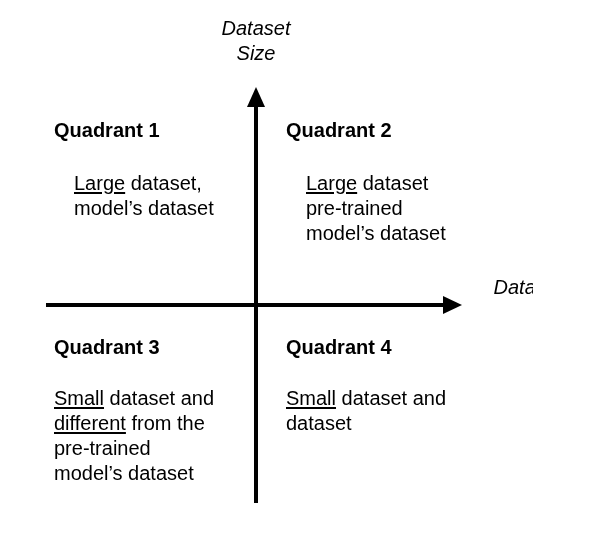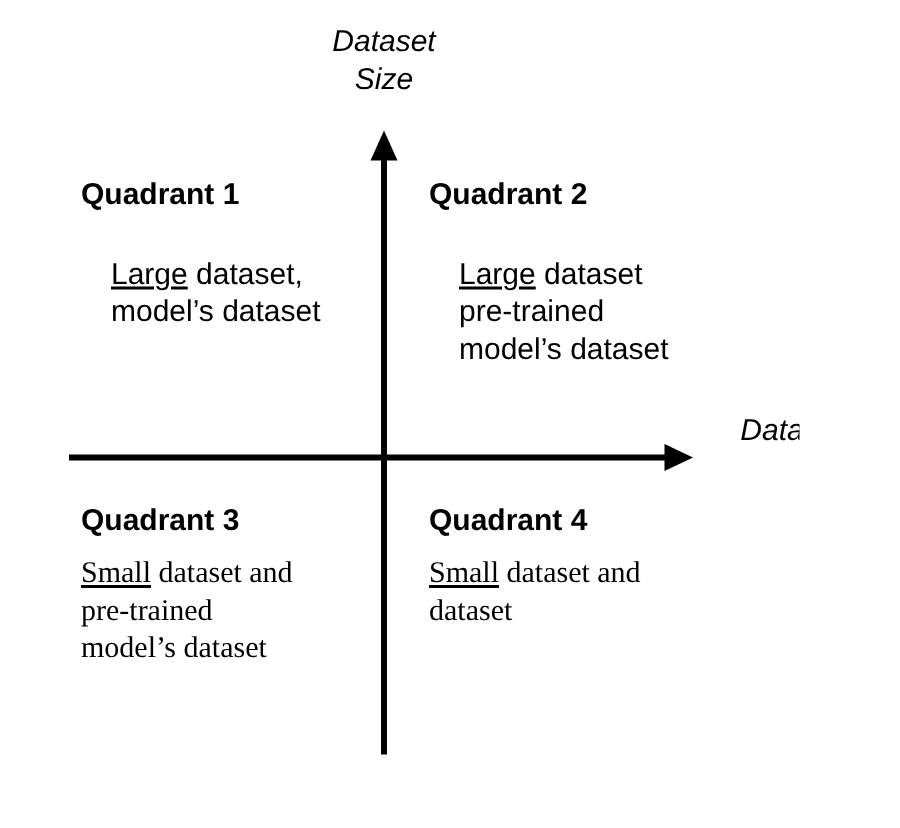--- a/index.html
+++ b/index.html
@@ -61,21 +61,21 @@
   .q4 { left: 286px; top: 336px; }
 
   .qtitle {
     font-weight: bold;
     font-size: 20px;
     line-height: 22px;
     white-space: nowrap;
   }
   .qbody { font-size: 20px; line-height: 25px; }
   .gap-lg { margin-top: 30px; margin-left: 20px; }
-  .gap-sm { margin-top: 12px; font-family: Liberation Serif, serif; }
+  .gap-sm { margin-top: 28px; }
   .qline { white-space: nowrap; }
   .qline .u {
     text-decoration: underline;
     text-decoration-thickness: 1.5px;
     text-underline-offset: 2px;
   }
 </style>
 </head>
 <body>
 
@@ -109,20 +109,21 @@
       <div class="qline"><span class="u">Large</span><span> dataset</span></div>
       <div class="qline"><span>pre-trained</span></div>
       <div class="qline"><span>model’s dataset</span></div>
     </div>
   </div>
 
   <div class="quad q3">
     <div class="qtitle">Quadrant 3</div>
     <div class="qbody gap-sm">
       <div class="qline"><span class="u">Small</span><span> dataset and</span></div>
+      <div class="qline"><span class="u">different</span><span> from the</span></div>
       <div class="qline"><span>pre-trained</span></div>
       <div class="qline"><span>model’s dataset</span></div>
     </div>
   </div>
 
   <div class="quad q4">
     <div class="qtitle">Quadrant 4</div>
     <div class="qbody gap-sm">
       <div class="qline"><span class="u">Small</span><span> dataset and</span></div>
       <div class="qline"><span>dataset</span></div>

